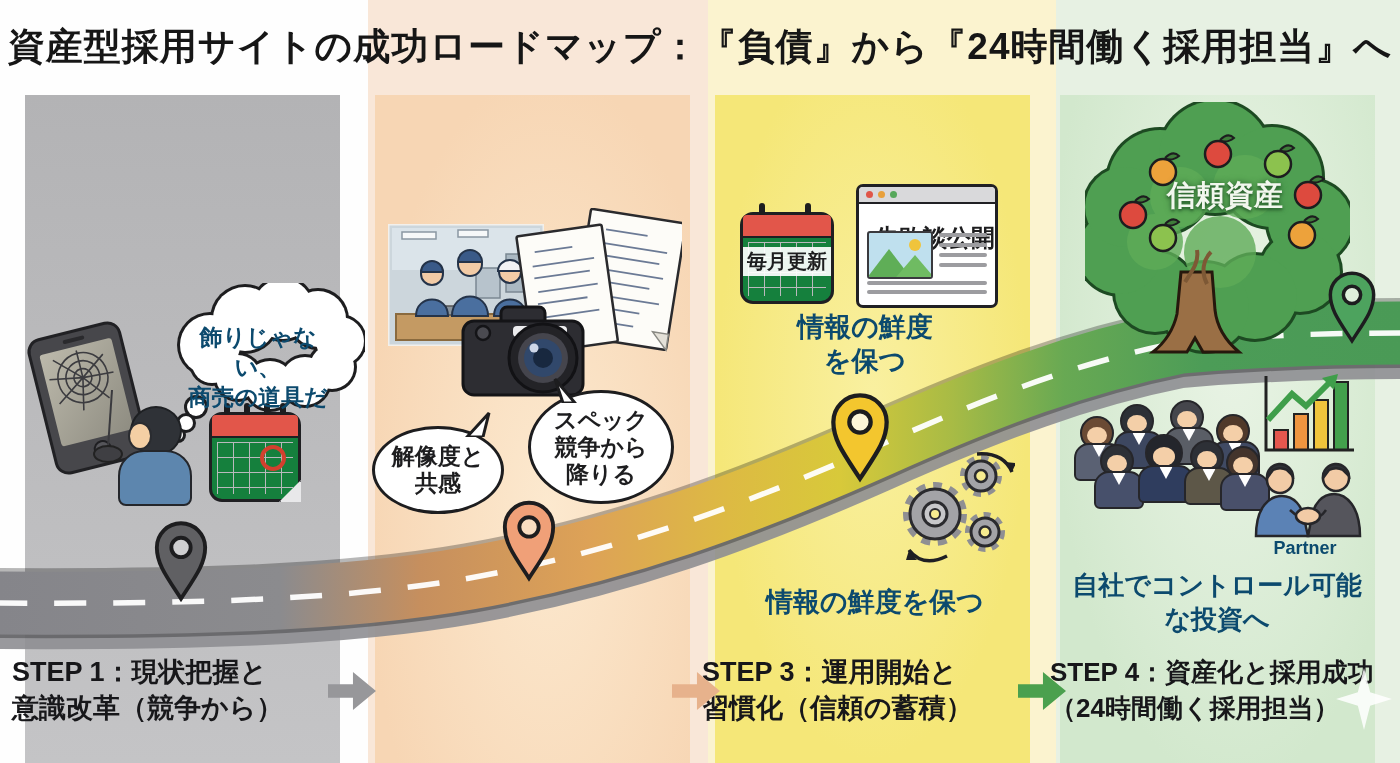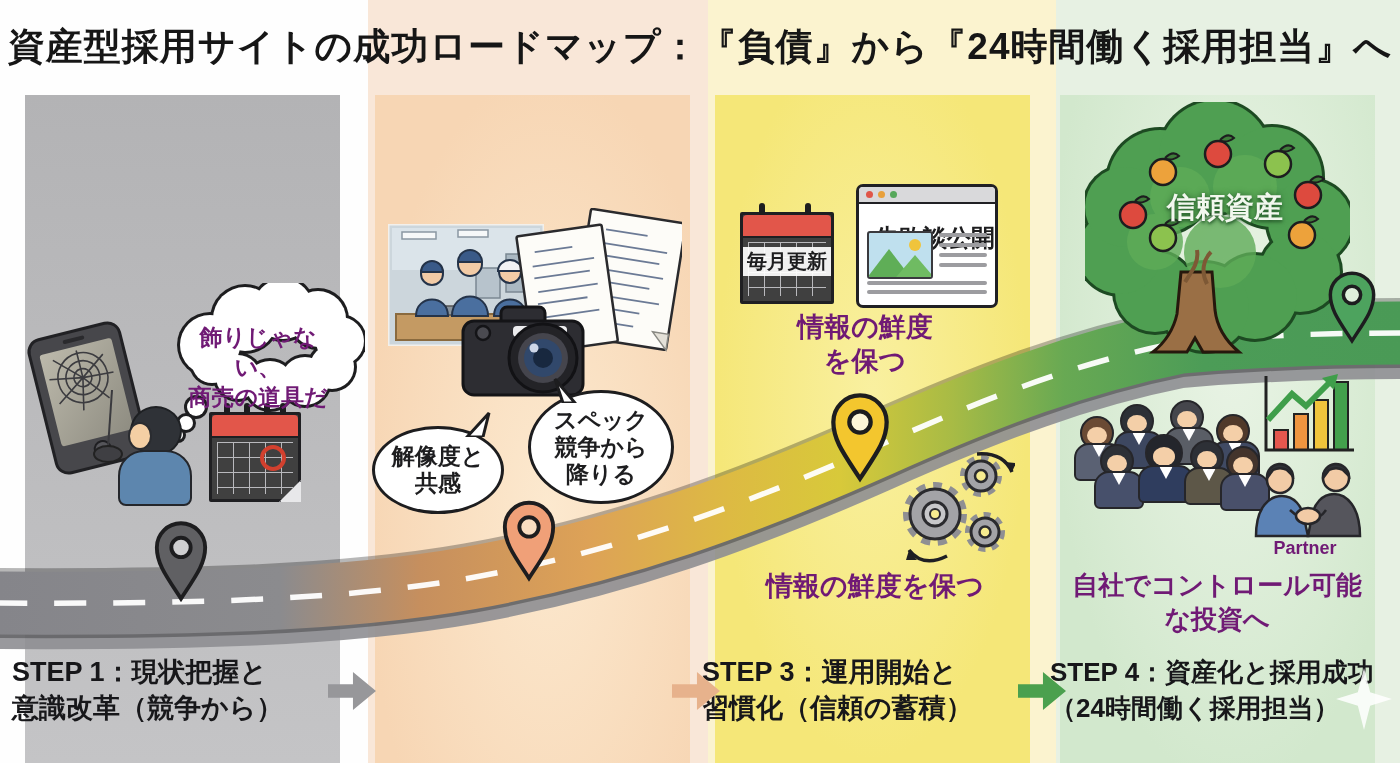--- a/index.html
+++ b/index.html
@@ -5,21 +5,21 @@
   html,body{margin:0;padding:0;background:#fff;}
   #canvas{position:relative;width:1400px;height:763px;overflow:hidden;
           font-family:"Liberation Sans","DejaVu Sans",sans-serif;color:#1d1d1f;}
   .abs{position:absolute;}
   .strip{position:absolute;top:0;height:763px;}
   .col{position:absolute;top:95px;height:668px;}
   #title{position:absolute;top:22px;left:0;width:1400px;text-align:center;
          font-size:37px;font-weight:800;letter-spacing:1px;color:#161616;}
   .step-label{position:absolute;width:340px;text-align:left;font-size:27px;
               font-weight:800;line-height:36px;color:#17171a;}
-  .note{position:absolute;text-align:center;font-weight:800;color:#701a75;}
+  .note{position:absolute;text-align:center;font-weight:800;color:#0c4a6e;}
   .step-arrow{position:absolute;width:48px;height:38px;
      clip-path:polygon(0 32%,52% 32%,52% 0,100% 50%,52% 100%,52% 68%,0 68%);}
   .bubble{position:absolute;background:#fff;border:3px solid #1d1d1f;border-radius:50%;
           display:flex;align-items:center;justify-content:center;text-align:center;
           font-weight:800;line-height:27px;}
   .pin{position:absolute;}
   .sparkle{position:absolute;background:#fff;opacity:.85;
      clip-path:polygon(50% 0,61% 39%,100% 50%,61% 61%,50% 100%,39% 61%,0 50%,39% 39%);}
   
   #phone{position:absolute;left:40px;top:328px;width:90px;height:134px;background:#47474b;
@@ -32,21 +32,21 @@
          background:#2a2a2d;border-radius:2px;}
   
   #person1{position:absolute;left:118px;top:406px;width:70px;height:96px;}
   #person1 .hair{position:absolute;left:12px;top:0;width:48px;height:46px;border-radius:50%;
          background:#2f3237;border:2px solid #1e2023;}
   #person1 .face{position:absolute;left:10px;top:16px;width:20px;height:24px;border-radius:50%;
          background:#f4cfa4;border:2px solid #2a2c30;}
   #person1 .body{position:absolute;left:0;top:44px;width:70px;height:52px;
          border-radius:26px 26px 8px 8px;background:#5d86ae;border:2.5px solid #24262b;}
   
-  .cal{position:absolute;background:#404040;border:3px solid #1f1f22;border-radius:2px;}
+  .cal{position:absolute;background:#15803d;border:3px solid #1f1f22;border-radius:13px;}
   .cal .hdr{position:absolute;left:0;right:0;top:0;height:21px;background:#e2564a;
         border-bottom:2.5px solid #1f1f22;border-radius:4px 4px 0 0;}
   .cal .ring{position:absolute;top:-12px;width:6px;height:16px;background:#1d1d1f;border-radius:3px;}
   .cal .grid{position:absolute;left:5px;right:5px;top:27px;bottom:5px;
         background-image:linear-gradient(#b9b9bd 1px,transparent 1px),
                          linear-gradient(90deg,#b9b9bd 1px,transparent 1px);
         background-size:16px 15px;}
   .cal .mark{position:absolute;width:18px;height:18px;border:4px solid #d2402e;border-radius:50%;}
   .cal .fold{position:absolute;right:-3px;bottom:-3px;width:20px;height:20px;background:#e8e8ea;
         border-left:2.5px solid #6a6a6e;border-top:2.5px solid #6a6a6e;
@@ -327,21 +327,21 @@
       <circle cx="100" cy="80" r="15" fill="none" stroke="#8f8f93" stroke-width="10" stroke-dasharray="6 5.5"></circle>
       <circle cx="100" cy="80" r="14" fill="#a3a3a7" stroke="#2a2a2e" stroke-width="3"></circle>
       <circle cx="100" cy="80" r="5.5" fill="#f7ec8f" stroke="#2a2a2e" stroke-width="2.5"></circle>
     </g>
     <path d="M 92,2 Q 118,0 127,20" fill="none" stroke="#1f1f23" stroke-width="3.5"></path>
     <polygon points="127,20 120,10 131,11" fill="#1f1f23"></polygon>
     <path d="M 62,104 Q 38,116 24,98" fill="none" stroke="#1f1f23" stroke-width="3.5"></path>
     <polygon points="24,98 32,108 21,108" fill="#1f1f23"></polygon>
   </svg>
 
-  <div class="note" style="left:735px;top:568px;width:280px;font-size:27px;z-index:3;">情報の鮮度を保つ</div>
+  <div class="note" style="left:735px;top:584px;width:280px;font-size:27px;z-index:3;">情報の鮮度を保つ</div>
 
   <svg class="abs" width="265" height="260" style="left:1085px;top:102px;z-index:3;">
 
     <g fill="#1d4a22">
       <circle cx="75" cy="80" r="55"></circle>
         <circle cx="130" cy="55" r="59"></circle>
         <circle cx="187" cy="75" r="53"></circle>
       <circle cx="225" cy="120" r="45"></circle>
         <circle cx="215" cy="170" r="43"></circle>
         <circle cx="170" cy="195" r="45"></circle>
@@ -384,21 +384,21 @@
     <g stroke="#1d1d1f" stroke-width="2" fill="#3f7d3a">
       <path d="M80,56 q8,-8 14,-2 q-8,6 -14,2"></path>
         <path d="M135,38 q8,-8 14,-2 q-8,6 -14,2"></path>
       <path d="M195,48 q8,-8 14,-2 q-8,6 -14,2"></path>
         <path d="M225,79 q8,-8 14,-2 q-8,6 -14,2"></path>
       <path d="M219,119 q8,-8 14,-2 q-8,6 -14,2"></path>
         <path d="M50,99 q8,-8 14,-2 q-8,6 -14,2"></path>
       <path d="M80,122 q8,-8 14,-2 q-8,6 -14,2"></path>
     </g>
   </svg>
-  <div class="note" style="left:1160px;top:188px;width:130px;font-size:29px;color:#f2f7ee;
+  <div class="note" style="left:1160px;top:176px;width:130px;font-size:29px;color:#f2f7ee;
               text-shadow:0 0 6px #2c6330,0 2px 3px #2c6330;z-index:4;">信頼資産</div>
 
   <svg class="pin" width="52" height="86" style="left:1326px;top:264px;z-index:4;" viewBox="0 0 60 84">
     <path d="M30,81 C15,58 5,45 5,28 A25,25 0 1 1 55,28 C55,45 45,58 30,81 Z" fill="#4da35e" stroke="#1d1d1f" stroke-width="4"></path>
     <circle cx="30" cy="28" r="10" fill="#dff0dc" stroke="#1d1d1f" stroke-width="4"></circle>
   </svg>
 
   <div class="abs" style="left:1072px;top:400px;width:190px;height:150px;z-index:3;">
     <div class="person" style="left:2px;top:16px;">
       <div class="p-head" style="background:#6a4a34;">

